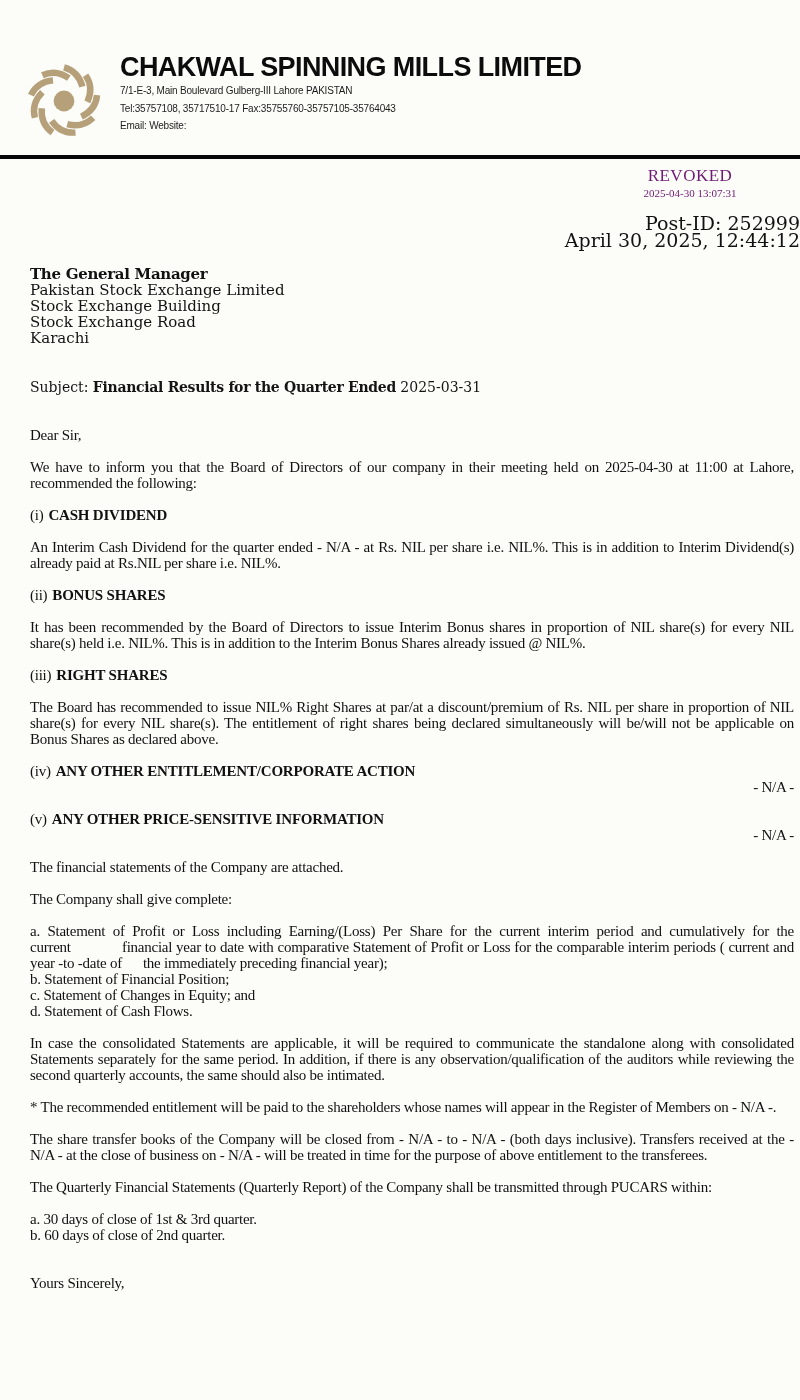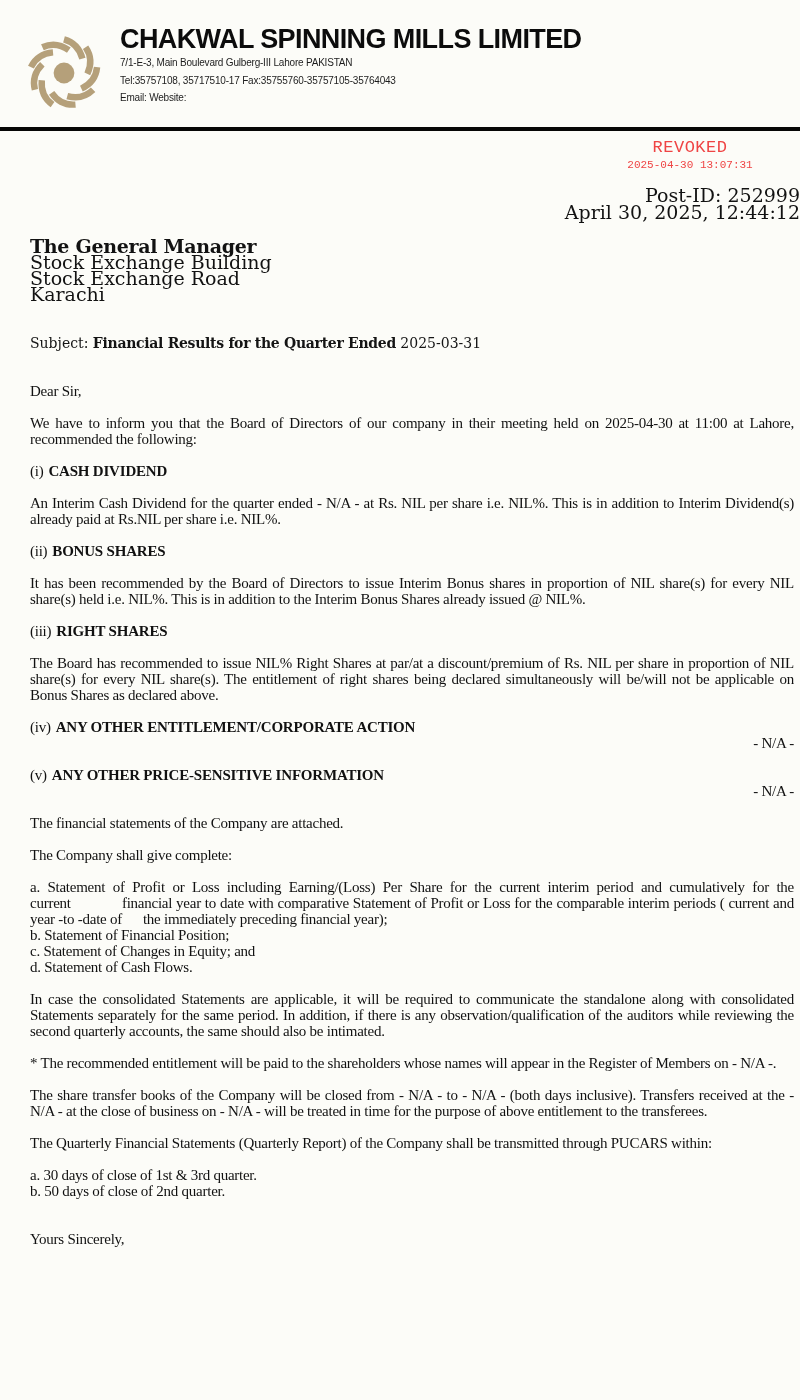--- a/index.html
+++ b/index.html
@@ -4,57 +4,57 @@
 <style>
   * { margin:0; padding:0; box-sizing:border-box; }
   html,body { background:#fcfcf8; }
   body {
     width:800px; height:1400px;
     font-family:"Liberation Serif", serif;
     color:#141414;
     position:relative;
     overflow:hidden;
   }
-  .page { position:relative; width:800px; height:1327px; }
+  .page { position:relative; width:800px; height:1327px;margin-top:28px; }
 
   
   .header { position:relative; height:127px; }
   .logo { position:absolute; left:24px; top:31px; width:80px; height:84px; }
   .header-text {
     margin-left:120px; padding-top:24px;
     font-family:"Liberation Sans", sans-serif;
   }
   .company-name {
     font-size:27px; font-weight:bold; color:#0c0c0c;
     letter-spacing:-0.6px; line-height:30px;
   }
   .header-line {
     font-size:10px; color:#1d1d1d; line-height:17.5px; letter-spacing:-0.2px;
   }
   .rule { height:4px; background:#060606; width:800px; }
 
   
   .stamp {
     position:absolute; top:138px; right:40px; width:140px;
-    text-align:center; color:#ef4444;
-    font-family:Liberation Mono, monospace;
+    text-align:center; color:#701a75;
+    font-family:Liberation Serif, serif;
   }
   .stamp .status { font-size:17px; letter-spacing:0.5px; line-height:20px; }
   .stamp .time   { font-size:11px; line-height:14px; }
 
   
   .meta {
     margin:56px 0 0 30px;
     font-family:"DejaVu Serif", serif;
     font-size:19px; line-height:17px; color:#121212;text-align:right;
   }
   .recipient {
     margin:17px 0 0 30px;
     font-family:"DejaVu Serif", serif;
-    font-size:19px; line-height:16px; color:#121212;
+    font-size:15px; line-height:16px; color:#121212;
   }
   .recipient .name { font-weight:bold; letter-spacing:-0.3px; }
 
   
   .subject {
     margin:33px 6px 0 30px;
     font-family:"DejaVu Serif", serif;
     font-size:14px; line-height:16px;
   }
   .subject .title { font-weight:bold; letter-spacing:-0.3px;text-align:right; }
@@ -108,20 +108,21 @@
     <div class="time">2025-04-30 13:07:31</div>
   </div>
 
   <div class="meta">
     <div>Post-ID: 252999</div>
     <div>April 30, 2025, 12:44:12</div>
   </div>
 
   <div class="recipient">
     <div class="name">The General Manager</div>
+    <div>Pakistan Stock Exchange Limited</div>
     <div>Stock Exchange Building</div>
     <div>Stock Exchange Road</div>
     <div>Karachi</div>
   </div>
 
   <div class="subject">
     <span>Subject:</span>
     <span class="title">Financial Results for the Quarter Ended</span>
     <span>2025-03-31</span>
   </div>
@@ -152,18 +153,18 @@
     <p class="tight">b. Statement of Financial Position;</p>
     <p class="tight">c. Statement of Changes in Equity; and</p>
     <p class="tight">d. Statement of Cash Flows.</p>
 
     <p>In case the consolidated Statements are applicable, it will be required to communicate the standalone along with consolidated Statements separately for the same period. In addition, if there is any observation/qualification of the auditors while reviewing the second quarterly accounts, the same should also be intimated.</p>
     <p>* The recommended entitlement will be paid to the shareholders whose names will appear in the Register of Members on - N/A -.</p>
     <p>The share transfer books of the Company will be closed from - N/A - to - N/A - (both days inclusive). Transfers received at the - N/A - at the close of business on - N/A - will be treated in time for the purpose of above entitlement to the transferees.</p>
     <p>The Quarterly Financial Statements (Quarterly Report) of the Company shall be transmitted through PUCARS within:</p>
 
     <p>a. 30 days of close of 1st &amp; 3rd quarter.</p>
-    <p class="tight">b. 50 days of close of 2nd quarter.</p>
+    <p class="tight">b. 60 days of close of 2nd quarter.</p>
 
     <p class="closing">Yours Sincerely,</p>
   </div>
 
 </div>
 
 </body></html>

